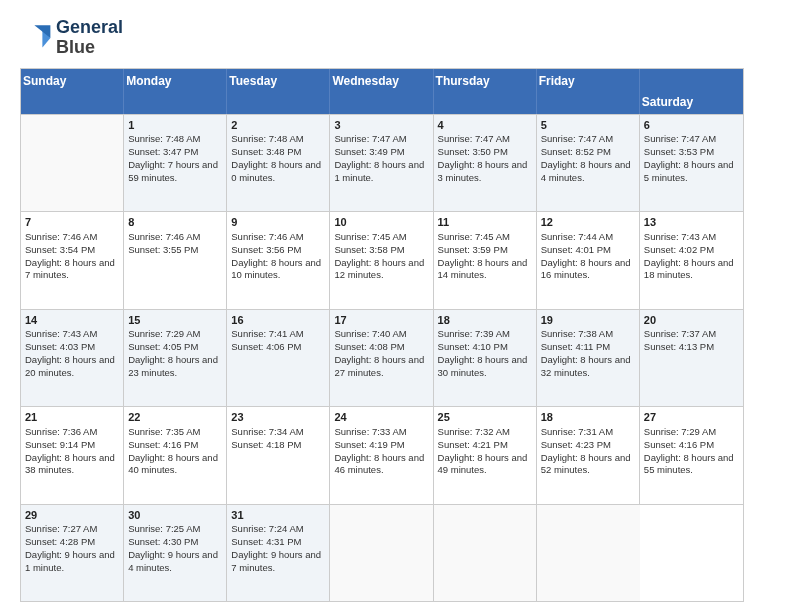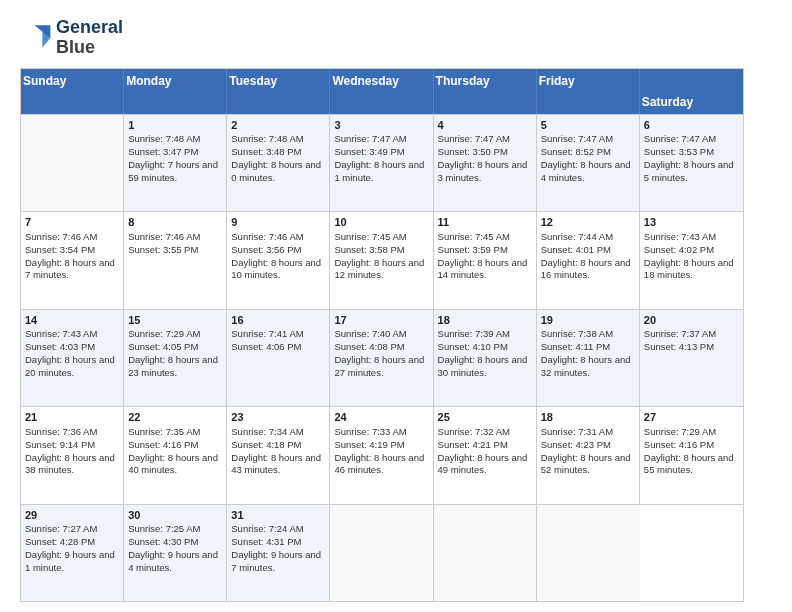--- a/index.html
+++ b/index.html
@@ -159,21 +159,21 @@
           <div class="cal-cell shaded"><span class="day-num">15</span><span>Sunrise: 7:29 AM</span><br><span>Sunset: 4:05 PM</span><br><span>Daylight: 8 hours and 23 minutes.</span></div>
           <div class="cal-cell shaded"><span class="day-num">16</span><span>Sunrise: 7:41 AM</span><br><span>Sunset: 4:06 PM</span><br></div>
           <div class="cal-cell shaded"><span class="day-num">17</span><span>Sunrise: 7:40 AM</span><br><span>Sunset: 4:08 PM</span><br><span>Daylight: 8 hours and 27 minutes.</span></div>
           <div class="cal-cell shaded"><span class="day-num">18</span><span>Sunrise: 7:39 AM</span><br><span>Sunset: 4:10 PM</span><br><span>Daylight: 8 hours and 30 minutes.</span></div>
           <div class="cal-cell shaded"><span class="day-num">19</span><span>Sunrise: 7:38 AM</span><br><span>Sunset: 4:11 PM</span><br><span>Daylight: 8 hours and 32 minutes.</span></div>
           <div class="cal-cell shaded"><span class="day-num">20</span><span>Sunrise: 7:37 AM</span><br><span>Sunset: 4:13 PM</span><br></div>
         </div>
         <div class="cal-row">
           <div class="cal-cell"><span class="day-num">21</span><span>Sunrise: 7:36 AM</span><br><span>Sunset: 9:14 PM</span><br><span>Daylight: 8 hours and 38 minutes.</span></div>
           <div class="cal-cell"><span class="day-num">22</span><span>Sunrise: 7:35 AM</span><br><span>Sunset: 4:16 PM</span><br><span>Daylight: 8 hours and 40 minutes.</span></div>
-          <div class="cal-cell"><span class="day-num">23</span><span>Sunrise: 7:34 AM</span><br><span>Sunset: 4:18 PM</span><br><span>Daylight: 8 hours and 43 minutes.</span></div>
+          <div class="cal-cell"><span class="day-num">23</span><span>Sunrise: 7:34 AM</span><br><span>Sunset: 4:18 PM</span><br></div>
           <div class="cal-cell"><span class="day-num">24</span><span>Sunrise: 7:33 AM</span><br><span>Sunset: 4:19 PM</span><br><span>Daylight: 8 hours and 46 minutes.</span></div>
           <div class="cal-cell"><span class="day-num">25</span><span>Sunrise: 7:32 AM</span><br><span>Sunset: 4:21 PM</span><br><span>Daylight: 8 hours and 49 minutes.</span></div>
           <div class="cal-cell"><span class="day-num">18</span><span>Sunrise: 7:31 AM</span><br><span>Sunset: 4:23 PM</span><br><span>Daylight: 8 hours and 52 minutes.</span></div>
           <div class="cal-cell"><span class="day-num">27</span><span>Sunrise: 7:29 AM</span><br><span>Sunset: 4:16 PM</span><br><span>Daylight: 8 hours and 55 minutes.</span></div>
         </div>
         <div class="cal-row">
           <div class="cal-cell shaded"><span class="day-num">29</span><span>Sunrise: 7:27 AM</span><br><span>Sunset: 4:28 PM</span><br><span>Daylight: 9 hours and 1 minute.</span></div>
           <div class="cal-cell shaded"><span class="day-num">30</span><span>Sunrise: 7:25 AM</span><br><span>Sunset: 4:30 PM</span><br><span>Daylight: 9 hours and 4 minutes.</span></div>
           <div class="cal-cell shaded"><span class="day-num">31</span><span>Sunrise: 7:24 AM</span><br><span>Sunset: 4:31 PM</span><br><span>Daylight: 9 hours and 7 minutes.</span></div>
           <div class="cal-cell empty"></div>

